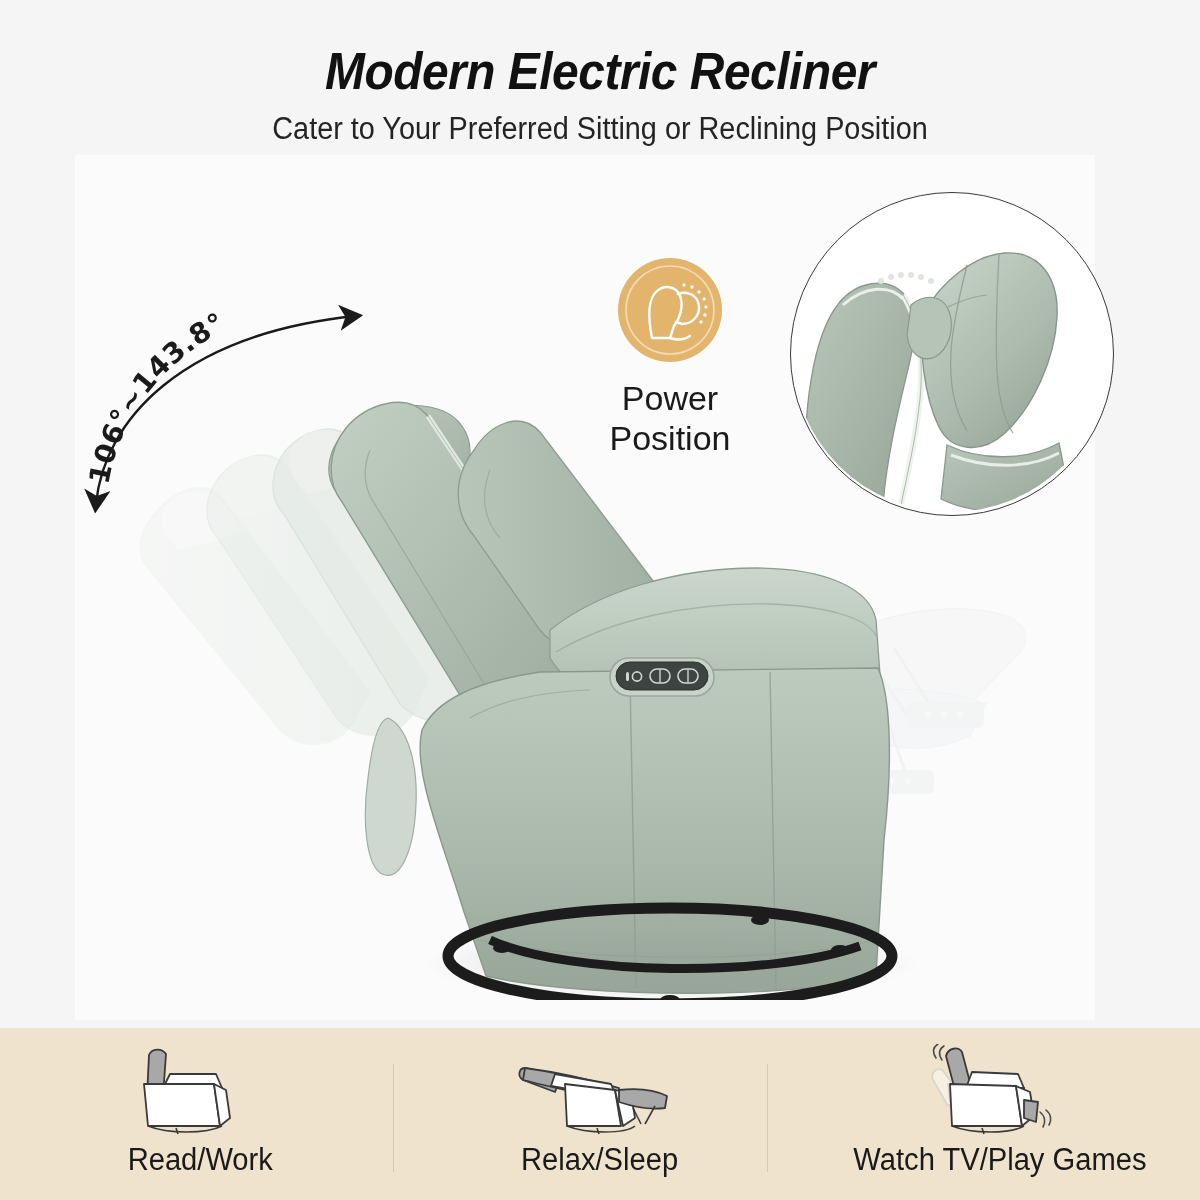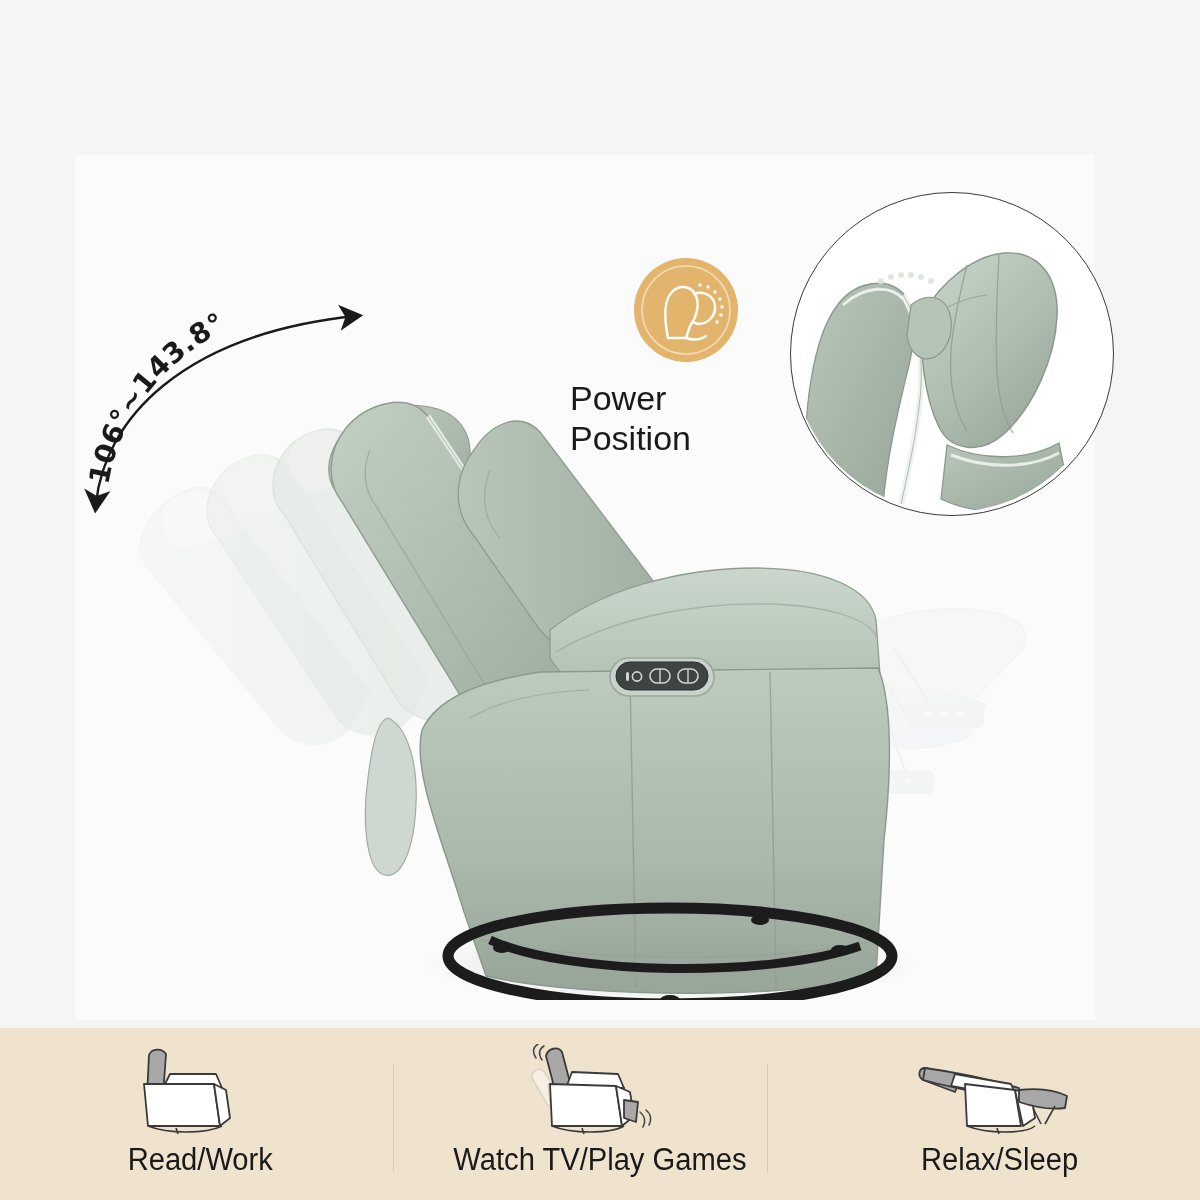--- a/index.html
+++ b/index.html
@@ -74,24 +74,24 @@
     font-family: "DejaVu Sans", sans-serif;
     font-size: 28px;
     font-weight: 600;
     fill: #1a1a1a;
     letter-spacing: 0.5px;
   }
 
   
   .headrest-feature {
     position: absolute;
-    left: 570px;
+    left: 554px;
     top: 258px;
     width: 232px;
-    text-align: left;
+    text-align: center;
   }
   .badge-circle {
     width: 104px;
     height: 104px;
     margin: 0 auto;
     border-radius: 50%;
     background: #e3b46c;
     position: relative;
   }
   .badge-circle svg { position: absolute; left: 0; top: 0; }
@@ -172,20 +172,24 @@
   .usage-divider.d1 { left: 393px; }
   .usage-divider.d2 { left: 767px; }
 </style>
 </head>
 <body>
 
 <div id="page">
 
   <div class="stage-panel"></div>
 
+  <div class="header">
+    <div class="title">Modern Electric Recliner</div>
+    <div class="subtitle">Cater to Your Preferred Sitting or Reclining Position</div>
+  </div>
 
   <div class="chair-stage">
     <svg width="1060" height="700" viewBox="0 0 1060 700" xmlns="http://www.w3.org/2000/svg">
       <defs>
         <linearGradient id="leatherMain" x1="0" y1="0" x2="1" y2="1">
           <stop offset="0%" stop-color="#c2cfc3"></stop>
           <stop offset="45%" stop-color="#b0bfb2"></stop>
           <stop offset="100%" stop-color="#9caa9e"></stop>
         </linearGradient>
         <linearGradient id="leatherSide" x1="0" y1="0" x2="0" y2="1">
@@ -427,50 +431,20 @@
             <path d="M17,44 L92,44 L92,62 L17,62 Z" fill="#a8a8a8"></path>
             <path d="M40,30 L86,30 L92,44 L33,44 Z" fill="#ffffff"></path>
             <path d="M14,40 L84,40 L90,82 L18,82 Z" fill="#ffffff"></path>
             <path d="M84,40 L96,46 L100,74 L90,82 Z" fill="#ffffff"></path>
           </g>
           <path d="M18,82 C38,90 76,90 92,82" fill="none" stroke="#3a3a3a" stroke-width="1.6"></path>
           <path d="M46,84 L48,90" stroke="#3a3a3a" stroke-width="1.6"></path>
         </svg>
       </div>
       <div class="usage-label">Read/Work</div>
-    </div>
-
-    <div class="usage-item">
-      <div class="usage-icon">
-        <svg width="160" height="92" viewBox="0 0 160 92" xmlns="http://www.w3.org/2000/svg">
-
-          <g stroke="#d9d2c6" stroke-width="1.6" fill="#f7f1e6" opacity="0.9">
-            <path d="M24,28 C20,22 12,26 12,34 L28,62 L42,54 Z"></path>
-            <path d="M28,40 L96,40 L98,56 L30,58 Z"></path>
-          </g>
-          <g stroke="#3a3a3a" stroke-width="1.8" stroke-linejoin="round">
-            <path d="M42,8 C38,2 28,4 26,12 L36,50 L52,46 Z" fill="#a8a8a8"></path>
-            <path d="M34,42 L104,44 L106,60 L36,60 Z" fill="#a8a8a8"></path>
-            <path d="M52,28 L98,30 L104,44 L46,44 Z" fill="#ffffff"></path>
-            <path d="M30,40 L96,42 L102,82 L32,82 Z" fill="#ffffff"></path>
-            <path d="M96,42 L110,48 L114,72 L102,82 Z" fill="#ffffff"></path>
-            <path d="M104,56 L118,58 L116,78 L104,74 Z" fill="#a8a8a8"></path>
-          </g>
-          <path d="M32,82 C52,90 90,90 104,82" fill="none" stroke="#3a3a3a" stroke-width="1.6"></path>
-          <path d="M62,84 L64,90" stroke="#3a3a3a" stroke-width="1.6"></path>
-
-          <g fill="none" stroke="#4a4a4a" stroke-width="1.6" stroke-linecap="round">
-            <path d="M16,14 C12,8 13,3 18,0"></path>
-            <path d="M22,16 C18,10 19,5 24,2"></path>
-            <path d="M126,66 C131,70 132,76 129,81"></path>
-            <path d="M120,68 C125,72 126,78 123,83"></path>
-          </g>
-        </svg>
-      </div>
-      <div class="usage-label">Watch TV/Play Games</div>
     </div>
 
     <div class="usage-item">
       <div class="usage-icon">
         <svg width="170" height="92" viewBox="0 0 170 92" xmlns="http://www.w3.org/2000/svg">
           <g stroke="#3a3a3a" stroke-width="1.8" stroke-linejoin="round">
             <path d="M10,24 C4,24 2,32 8,36 L40,48 L46,32 Z" fill="#a8a8a8"></path>
             <path d="M8,36 C40,44 76,52 102,58 L104,44 C76,36 40,28 10,24 Z" fill="#a8a8a8"></path>
             <path d="M40,30 L96,40 L102,54 L36,42 Z" fill="#ffffff"></path>
             <path d="M50,40 L100,46 L106,82 L52,82 Z" fill="#ffffff"></path>
@@ -478,15 +452,45 @@
             <path d="M104,46 C122,44 140,46 152,52 L150,64 C134,66 116,62 104,58 Z" fill="#a8a8a8"></path>
           </g>
           <path d="M118,64 L126,80" fill="none" stroke="#3a3a3a" stroke-width="1.6"></path>
           <path d="M140,62 L130,80" fill="none" stroke="#3a3a3a" stroke-width="1.6"></path>
           <path d="M52,82 C72,90 110,90 120,82" fill="none" stroke="#3a3a3a" stroke-width="1.6"></path>
           <path d="M82,84 L84,90" stroke="#3a3a3a" stroke-width="1.6"></path>
         </svg>
       </div>
       <div class="usage-label">Relax/Sleep</div>
     </div>
+
+    <div class="usage-item">
+      <div class="usage-icon">
+        <svg width="160" height="92" viewBox="0 0 160 92" xmlns="http://www.w3.org/2000/svg">
+
+          <g stroke="#d9d2c6" stroke-width="1.6" fill="#f7f1e6" opacity="0.9">
+            <path d="M24,28 C20,22 12,26 12,34 L28,62 L42,54 Z"></path>
+            <path d="M28,40 L96,40 L98,56 L30,58 Z"></path>
+          </g>
+          <g stroke="#3a3a3a" stroke-width="1.8" stroke-linejoin="round">
+            <path d="M42,8 C38,2 28,4 26,12 L36,50 L52,46 Z" fill="#a8a8a8"></path>
+            <path d="M34,42 L104,44 L106,60 L36,60 Z" fill="#a8a8a8"></path>
+            <path d="M52,28 L98,30 L104,44 L46,44 Z" fill="#ffffff"></path>
+            <path d="M30,40 L96,42 L102,82 L32,82 Z" fill="#ffffff"></path>
+            <path d="M96,42 L110,48 L114,72 L102,82 Z" fill="#ffffff"></path>
+            <path d="M104,56 L118,58 L116,78 L104,74 Z" fill="#a8a8a8"></path>
+          </g>
+          <path d="M32,82 C52,90 90,90 104,82" fill="none" stroke="#3a3a3a" stroke-width="1.6"></path>
+          <path d="M62,84 L64,90" stroke="#3a3a3a" stroke-width="1.6"></path>
+
+          <g fill="none" stroke="#4a4a4a" stroke-width="1.6" stroke-linecap="round">
+            <path d="M16,14 C12,8 13,3 18,0"></path>
+            <path d="M22,16 C18,10 19,5 24,2"></path>
+            <path d="M126,66 C131,70 132,76 129,81"></path>
+            <path d="M120,68 C125,72 126,78 123,83"></path>
+          </g>
+        </svg>
+      </div>
+      <div class="usage-label">Watch TV/Play Games</div>
+    </div>
   </div>
 
 </div>
 
 </body></html>

